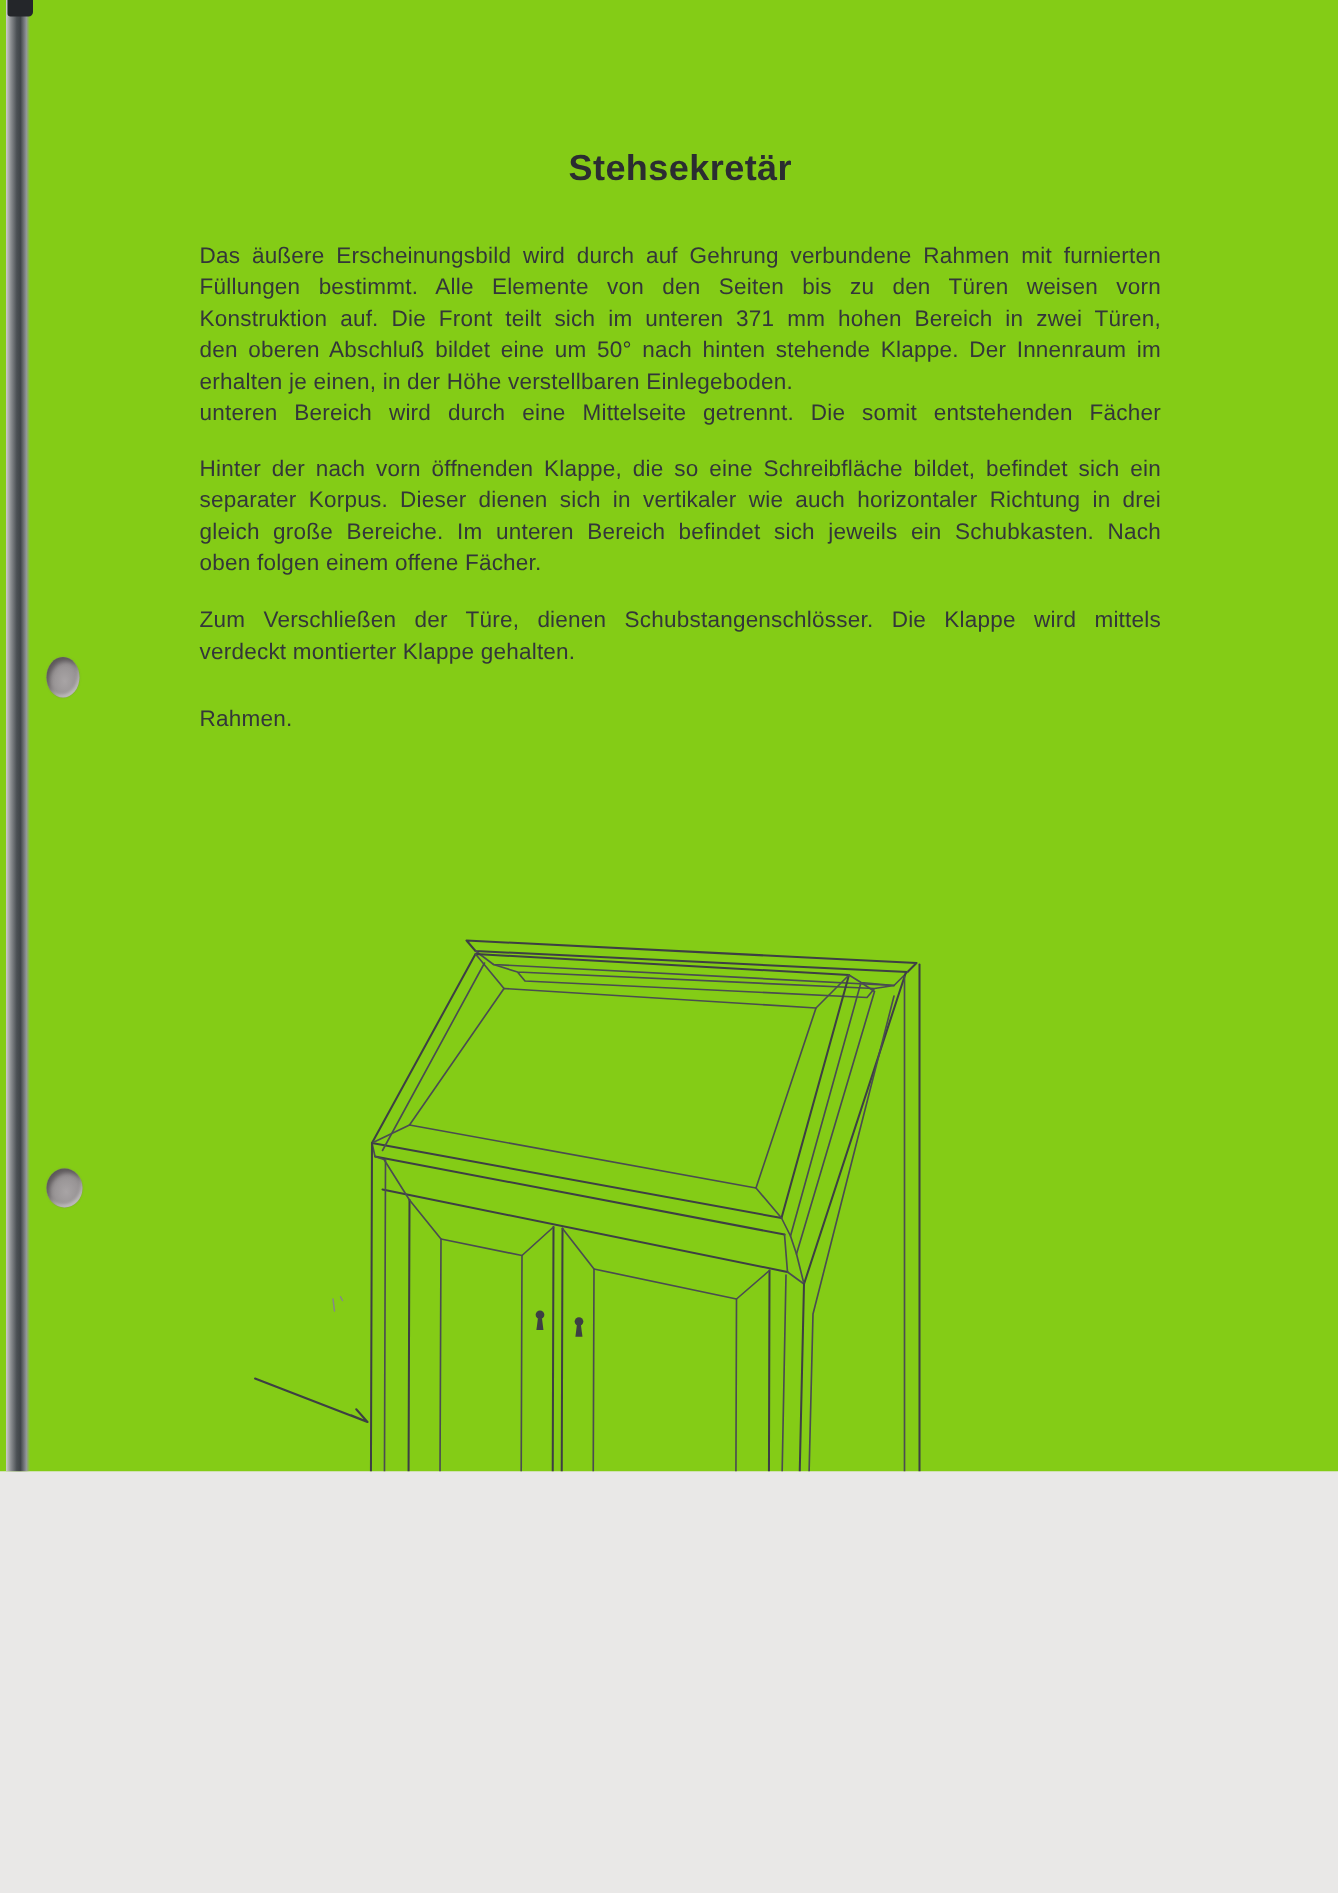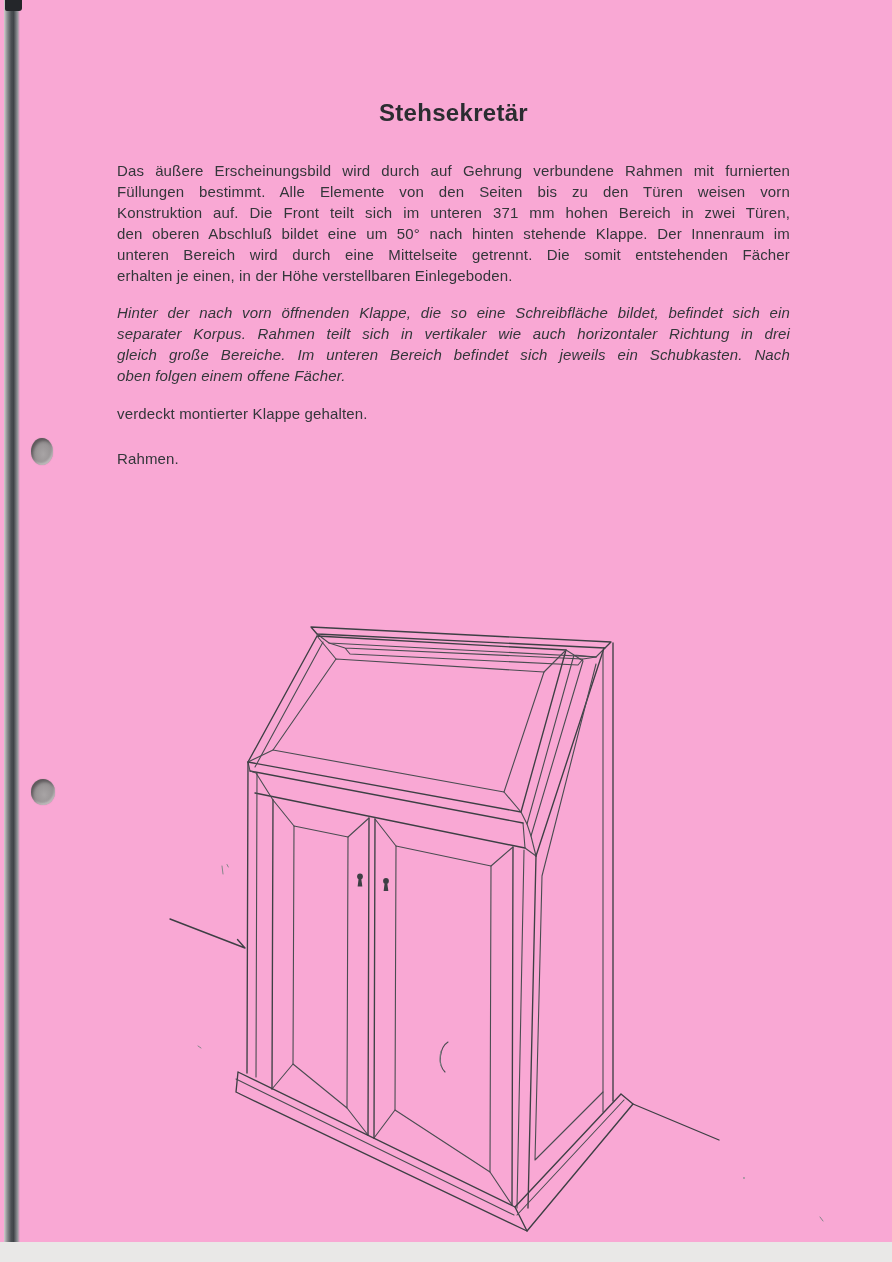--- a/index.html
+++ b/index.html
@@ -1,18 +1,18 @@
 <!DOCTYPE html>
 <html><head>
 <meta charset="utf-8">
 <style>
   html,body { margin:0; padding:0; background:#e9e8e7; }
   .page {
-    position:relative; width:892px; height:1242px;
-    background:#f9a8d4; overflow:hidden;
+    position:relative; width:892px; height:981px;
+    background:#84cc16; overflow:hidden;
     font-family:"Liberation Sans", sans-serif;
   }
   
   .scan-strip {
     position:absolute; left:4px; top:0; width:16px; height:1262px;
     background:linear-gradient(90deg,#cfcecd 0%,#8b8e91 20%,#4b5054 45%,#3f4448 60%,#93959a 85%,rgba(250,249,248,0) 100%);
   }
   .scan-corner {
     position:absolute; left:5px; top:0; width:17px; height:11px;
     background:#24262a; border-radius:0 0 3px 2px;
@@ -26,23 +26,23 @@
   .hole-2 { left:31px; top:779px; width:24px; height:26px; }
 
   .textblock {
     position:absolute; left:117px; top:100px; width:673px;
     color:#33363a; font-size:15px; line-height:21px; letter-spacing:.15px;
   }
   .doc-title {
     text-align:center; font-size:24px; line-height:26px; font-weight:700;
     color:#2b2d31; letter-spacing:.3px; margin:0 0 34px 0;
   }
-  .para { margin:0; }
+  .para { margin:16px; }
   .para.mb1 { margin-bottom:16px; }
-  .para.mb2 { margin-bottom:17px;font-style:italic; }
+  .para.mb2 { margin-bottom:17px; }
   .para.mb3 { margin-bottom:24px; }
   .tline { text-align:justify; text-align-last:justify; white-space:normal; }
   .tline.last { text-align-last:left; }
 
   svg.figure { position:absolute; left:0; top:0; }
   .ink   { stroke:#3d3f44; stroke-width:1.35; fill:none; stroke-linecap:round; stroke-linejoin:round; }
   .ink-thin { stroke:#4a4c51; stroke-width:1.1; fill:none; stroke-linecap:round; stroke-linejoin:round; }
   .ink-fill { fill:#3d3f44; stroke:none; }
   .faint { stroke:#85868a; stroke-width:1; fill:none; stroke-linecap:round; }
 </style>
@@ -56,30 +56,31 @@
   <div class="punch-hole hole-1"></div>
   <div class="punch-hole hole-2"></div>
 
   <div class="textblock">
     <h1 class="doc-title">Stehsekretär</h1>
     <div class="para mb1">
         <div class="tline">Das äußere Erscheinungsbild wird durch auf Gehrung verbundene Rahmen mit furnierten</div>
         <div class="tline">Füllungen bestimmt. Alle Elemente von den Seiten bis zu den Türen weisen vorn</div>
         <div class="tline">Konstruktion auf. Die Front teilt sich im unteren 371 mm hohen Bereich in zwei Türen,</div>
         <div class="tline">den oberen Abschluß bildet eine um 50° nach hinten stehende Klappe. Der Innenraum im</div>
+        <div class="tline last">erhalten je einen, in der Höhe verstellbaren Einlegeboden.</div>
         <div class="tline">unteren Bereich wird durch eine Mittelseite getrennt. Die somit entstehenden Fächer</div>
-        <div class="tline last">erhalten je einen, in der Höhe verstellbaren Einlegeboden.</div>
       </div>
     <div class="para mb2">
         <div class="tline">Hinter der nach vorn öffnenden Klappe, die so eine Schreibfläche bildet, befindet sich ein</div>
-        <div class="tline">separater Korpus. Rahmen teilt sich in vertikaler wie auch horizontaler Richtung in drei</div>
+        <div class="tline">separater Korpus. Dieser dienen sich in vertikaler wie auch horizontaler Richtung in drei</div>
         <div class="tline">gleich große Bereiche. Im unteren Bereich befindet sich jeweils ein Schubkasten. Nach</div>
         <div class="tline last">oben folgen einem offene Fächer.</div>
       </div>
     <div class="para mb3">
+        <div class="tline">Zum Verschließen der Türe, dienen Schubstangenschlösser. Die Klappe wird mittels</div>
         <div class="tline last">verdeckt montierter Klappe gehalten.</div>
       </div>
     <div class="para">
         <div class="tline last">Rahmen.</div>
       </div>
   </div>
 
   <svg class="figure" width="892" height="1262" viewBox="0 0 892 1262">
 
     <g>

